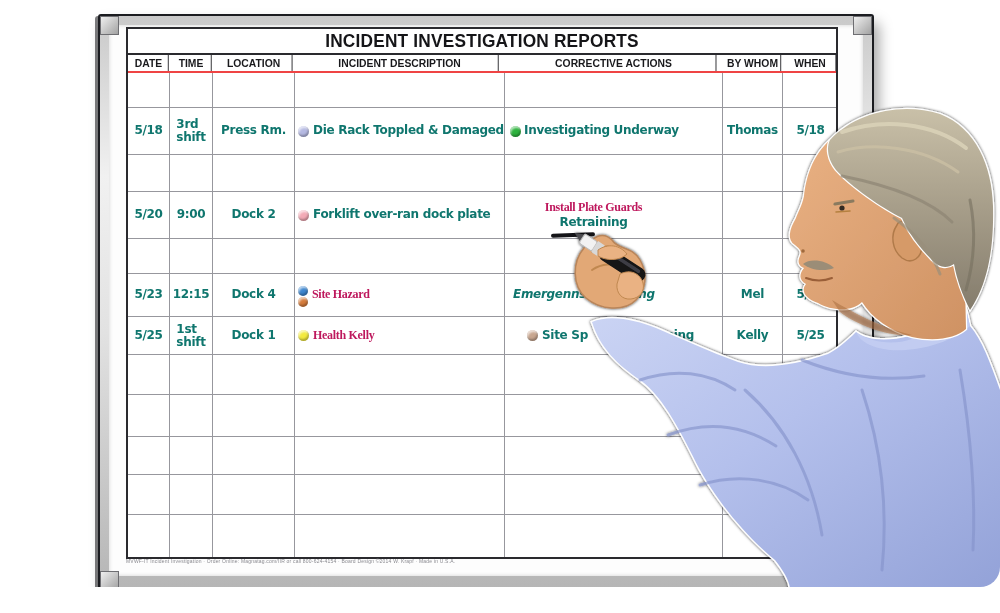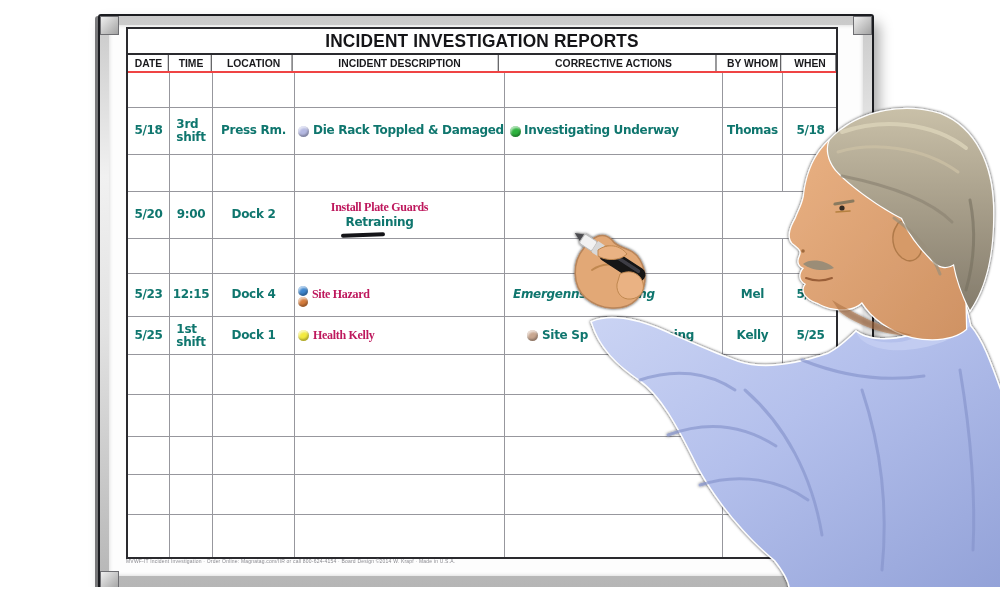--- a/index.html
+++ b/index.html
@@ -1,17 +1,17 @@
 <!DOCTYPE html>
 <html><head>
 <meta charset="utf-8">
 <style>
   html,body{margin:0;padding:0;background:#ffffff;}
   .stage{position:relative;width:1000px;height:587px;background:#ffffff;overflow:hidden;
-         font-family:"Liberation Sans", sans-serif;}
+         font-family:"Liberation Sans", sans-serif;border-radius:20px;}
 
   
   .board{position:absolute;left:98px;top:14px;width:776px;height:578px;box-sizing:border-box;
          border:2px solid #1b1c20;border-radius:3px;
          background:linear-gradient(180deg,#c9c9c9,#f1f1f1 28%,#e2e2e2 55%,#b5b5b5);
          box-shadow:-3px 2px 0 rgba(18,18,22,.55), 5px 9px 14px rgba(0,0,0,.35);
          padding:9px 9px 14px 9px;}
   .cap{position:absolute;width:19px;height:19px;background:linear-gradient(135deg,#efefef,#a2a2a2);
        border:1px solid #6e6e72;box-sizing:border-box;z-index:3;}
   .cap.tl{left:0;top:0}.cap.tr{right:0;top:0}.cap.bl{left:0;bottom:0}.cap.br{right:0;bottom:0}
@@ -118,20 +118,24 @@
             <div class="c"></div>
             <div class="c"></div>
             <div class="c"></div>
             <div class="c"></div>
         </div>
 
         <div class="row">
           <div class="c hw">5/20</div>
           <div class="c hw">9:00</div>
           <div class="c hw">Dock 2</div>
+          <div class="c inc">
+            <i class="dot" style="background: rgb(243, 170, 182);"></i>
+            <span class="hw">Forklift over-ran dock plate</span>
+          </div>
           <div class="c two">
             <div class="hw red">Install Plate Guards</div>
             <div class="hw">Retraining</div>
             <div class="stroke"></div>
           </div>
           <div class="c hw"></div>
           <div class="c hw"></div>
         </div>
 
         <div class="row">

